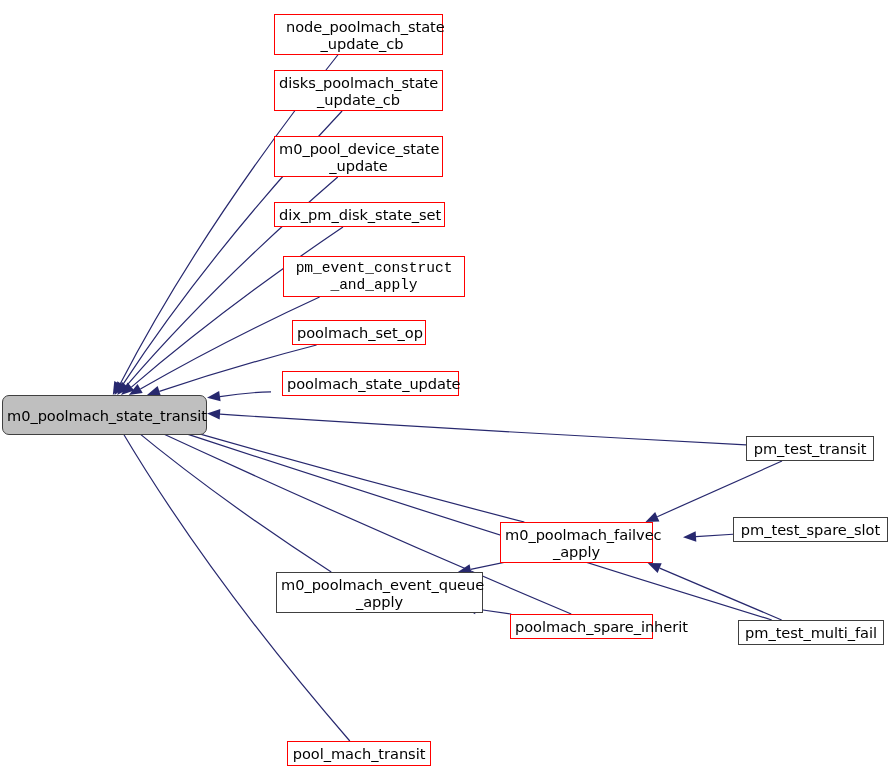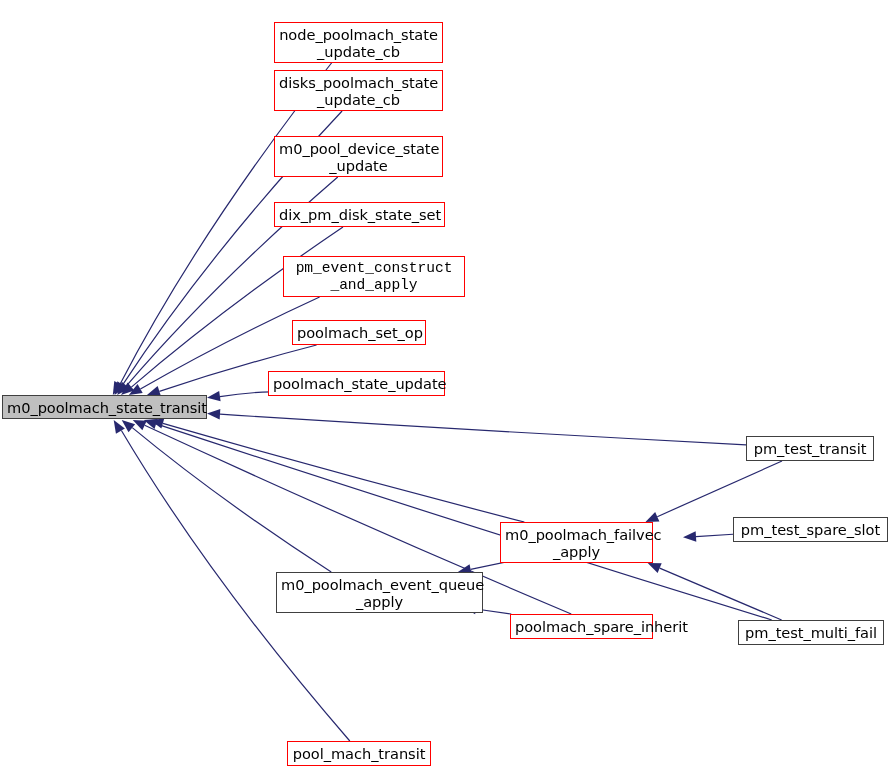--- a/index.html
+++ b/index.html
@@ -90,32 +90,32 @@
       <path d="M 733 534.2748815165877 L 695.975396274513 536.556018239011" fill="none" stroke="#27286e" stroke-width="1.2"></path>
       <polygon points="683,537.3554502369668 695.6556234753307,531.3658597292058 696.2951690736952,541.7461767488162" fill="#27286e"></polygon>
       <path d="M 781.625 620 L 659.6370102631714 568.0902171332644" fill="none" stroke="#27286e" stroke-width="1.2"></path>
       <polygon points="647.675,563 661.6730971164773,563.3054130279959 657.6009234098656,572.875021238533" fill="#27286e"></polygon>
       <path d="M 516 559.8958333333334 L 470.6267454565888 569.348594696544" fill="none" stroke="#27286e" stroke-width="1.2"></path>
       <polygon points="457.9,572 469.5661833352064,564.2578965139085 471.68730757797124,574.4392928791794" fill="#27286e"></polygon>
       <path d="M 511.2647058823529 614 L 475.8714799030313 608.9859596529294" fill="none" stroke="#27286e" stroke-width="1.2"></path>
       <polygon points="463,607.1625 476.60086376420304,603.8373676917168 475.14209604185953,614.134551614142" fill="#27286e"></polygon>
     </svg>
   <div id="node-layer">
-      <div class="gnode focus" style="left: 2px; top: 395px; width: 205px; height: 24px;"><span>m0_poolmach_state_transit</span></div>
-      <div class="gnode" style="left: 274px; top: 22px; width: 169px; height: 41px;"><span>node_poolmach_state
+      <div class="gnode focus" style="left: 2px; top: 395px; width: 205px; height: 40px; border-radius: 7px;"><span>m0_poolmach_state_transit</span></div>
+      <div class="gnode" style="left: 274px; top: 14px; width: 169px; height: 41px; padding-left: 7px;"><span>node_poolmach_state
 _update_cb</span></div>
       <div class="gnode" style="left: 274px; top: 70px; width: 169px; height: 41px;"><span>disks_poolmach_state
 _update_cb</span></div>
       <div class="gnode" style="left: 274px; top: 136px; width: 169px; height: 41px;"><span>m0_pool_device_state
 _update</span></div>
       <div class="gnode" style="left: 274px; top: 202px; width: 171px; height: 25px;"><span>dix_pm_disk_state_set</span></div>
       <div class="gnode" style="left: 283px; top: 256px; width: 182px; height: 41px; font-family: Liberation Mono, monospace;"><span>pm_event_construct
 _and_apply</span></div>
       <div class="gnode" style="left: 292px; top: 320px; width: 134px; height: 25px; text-align: center;"><span>poolmach_set_op</span></div>
-      <div class="gnode" style="left: 268px; top: 371px; width: 177px; height: 25px;"><span>poolmach_state_update</span></div>
+      <div class="gnode" style="left: 282px; top: 371px; width: 177px; height: 25px;"><span>poolmach_state_update</span></div>
       <div class="gnode plain" style="left: 746px; top: 436px; width: 128px; height: 25px;"><span>pm_test_transit</span></div>
       <div class="gnode" style="left: 500px; top: 522px; width: 153px; height: 41px;"><span>m0_poolmach_failvec
 _apply</span></div>
       <div class="gnode plain" style="left: 733px; top: 517px; width: 155px; height: 25px;"><span>pm_test_spare_slot</span></div>
       <div class="gnode plain" style="left: 256px; top: 572px; width: 207px; height: 41px; margin-left: 20px;"><span>m0_poolmach_event_queue
 _apply</span></div>
       <div class="gnode" style="left: 510px; top: 614px; width: 143px; height: 25px;"><span>poolmach_spare_inherit</span></div>
       <div class="gnode plain" style="left: 738px; top: 620px; width: 146px; height: 25px;"><span>pm_test_multi_fail</span></div>
       <div class="gnode" style="left: 287px; top: 741px; width: 144px; height: 25px;"><span>pool_mach_transit</span></div>
     </div>

